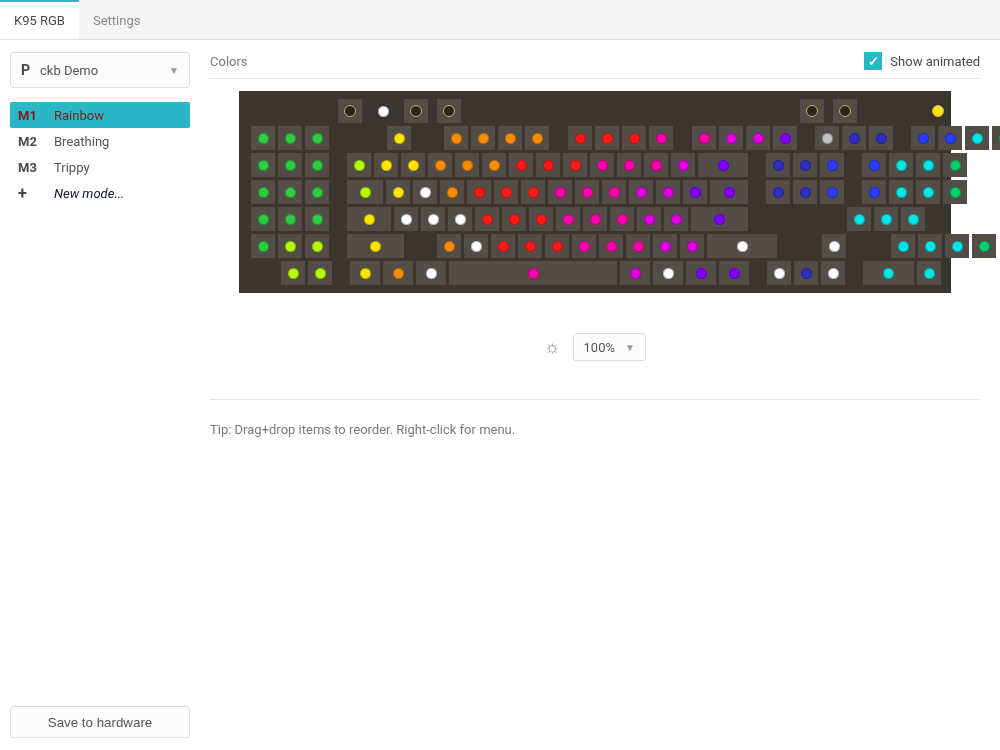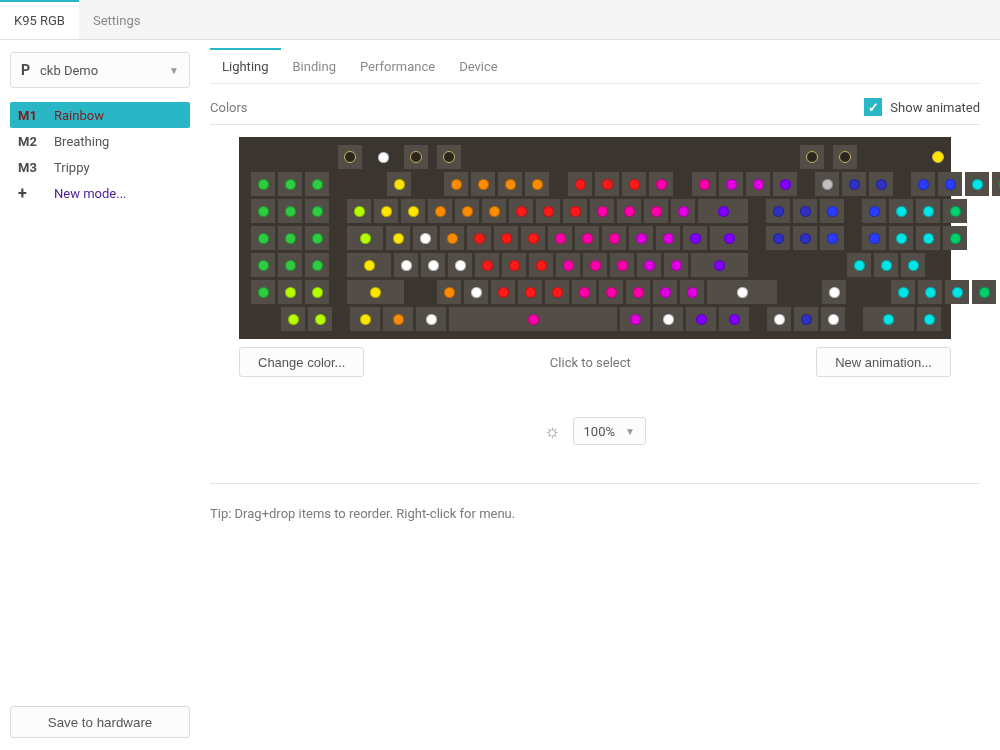--- a/index.html
+++ b/index.html
@@ -63,21 +63,21 @@
     gap: 10px;
     padding: 0 8px;
     border-radius: 2px;
     cursor: pointer;
   }
   .mode-row .m-label { font-weight: bold; font-size: 13px; width: 26px; }
   .mode-row .m-name { color: #555; font-size: 13px; }
   .mode-row.active { background: #29b6c5; }
   .mode-row.active .m-label, .mode-row.active .m-name { color: #7f1d1d; }
   .new-mode .plus { font-size: 16px; font-weight: bold; color: #444; width: 26px; text-align:left;}
-  .new-mode .m-name { color: #4c1d95; }
+  .new-mode .m-name { font-style: italic; color: #0f172a; }
   .sidebar-spacer { flex: 1; }
   .save-btn {
     border: 1px solid #dcdcdc;
     background: #fcfcfc;
     border-radius: 3px;
     height: 32px;
     color: #555;
     cursor: pointer;
   }
   
@@ -228,26 +228,20 @@
       <div class="mode-row new-mode">
         <span class="plus">+</span>
         <span class="m-name">New mode...</span>
       </div>
     </div>
     <div class="sidebar-spacer"></div>
     <button class="save-btn"><span>Save to hardware</span></button>
   </div>
 
   <div class="main">
-    <div class="sub-tabs">
-      <div class="sub-tab active"><span>Lighting</span></div>
-      <div class="sub-tab"><span>Binding</span></div>
-      <div class="sub-tab"><span>Performance</span></div>
-      <div class="sub-tab"><span>Device</span></div>
-    </div>
 
     <div class="section-header">
       <span class="section-title">Colors</span>
       <label class="show-anim">
         <span class="checkbox">✓</span>
         <span>Show animated</span>
       </label>
     </div>
     <div class="hr"></div>
 
@@ -688,25 +682,20 @@
           <div class="kcap" style="width: 51px;">
             <div class="led" style="background: rgb(0, 230, 230); box-shadow: rgba(0, 0, 0, 0.25) 0px 0px 0px 1px inset;"></div>
           </div>
           <div class="kcap" style="width: 24px;">
             <div class="led" style="background: rgb(0, 230, 230); box-shadow: rgba(0, 0, 0, 0.25) 0px 0px 0px 1px inset;"></div>
           </div>
           <div class="spacer-cell" style="width: 27px;"></div>
         </div>
       </div>
 
-    <div class="kbd-actions">
-      <button class="btn"><span>Change color...</span></button>
-      <span class="hint-center">Click to select</span>
-      <button class="btn"><span>New animation...</span></button>
-    </div>
 
     <div class="brightness">
       <span class="sun">☼</span>
       <div class="dropdown">
         <span>100%</span>
         <span class="chev">▼</span>
       </div>
     </div>
 
     <div class="hr" style="margin-top:8px"></div>

